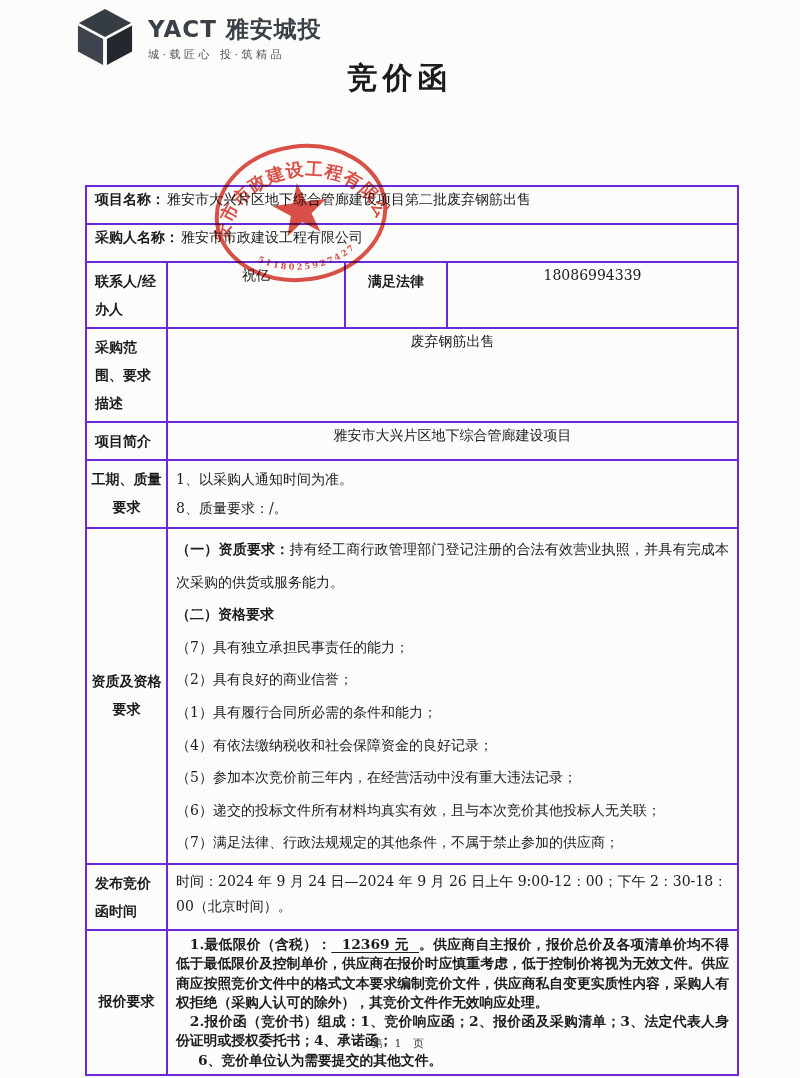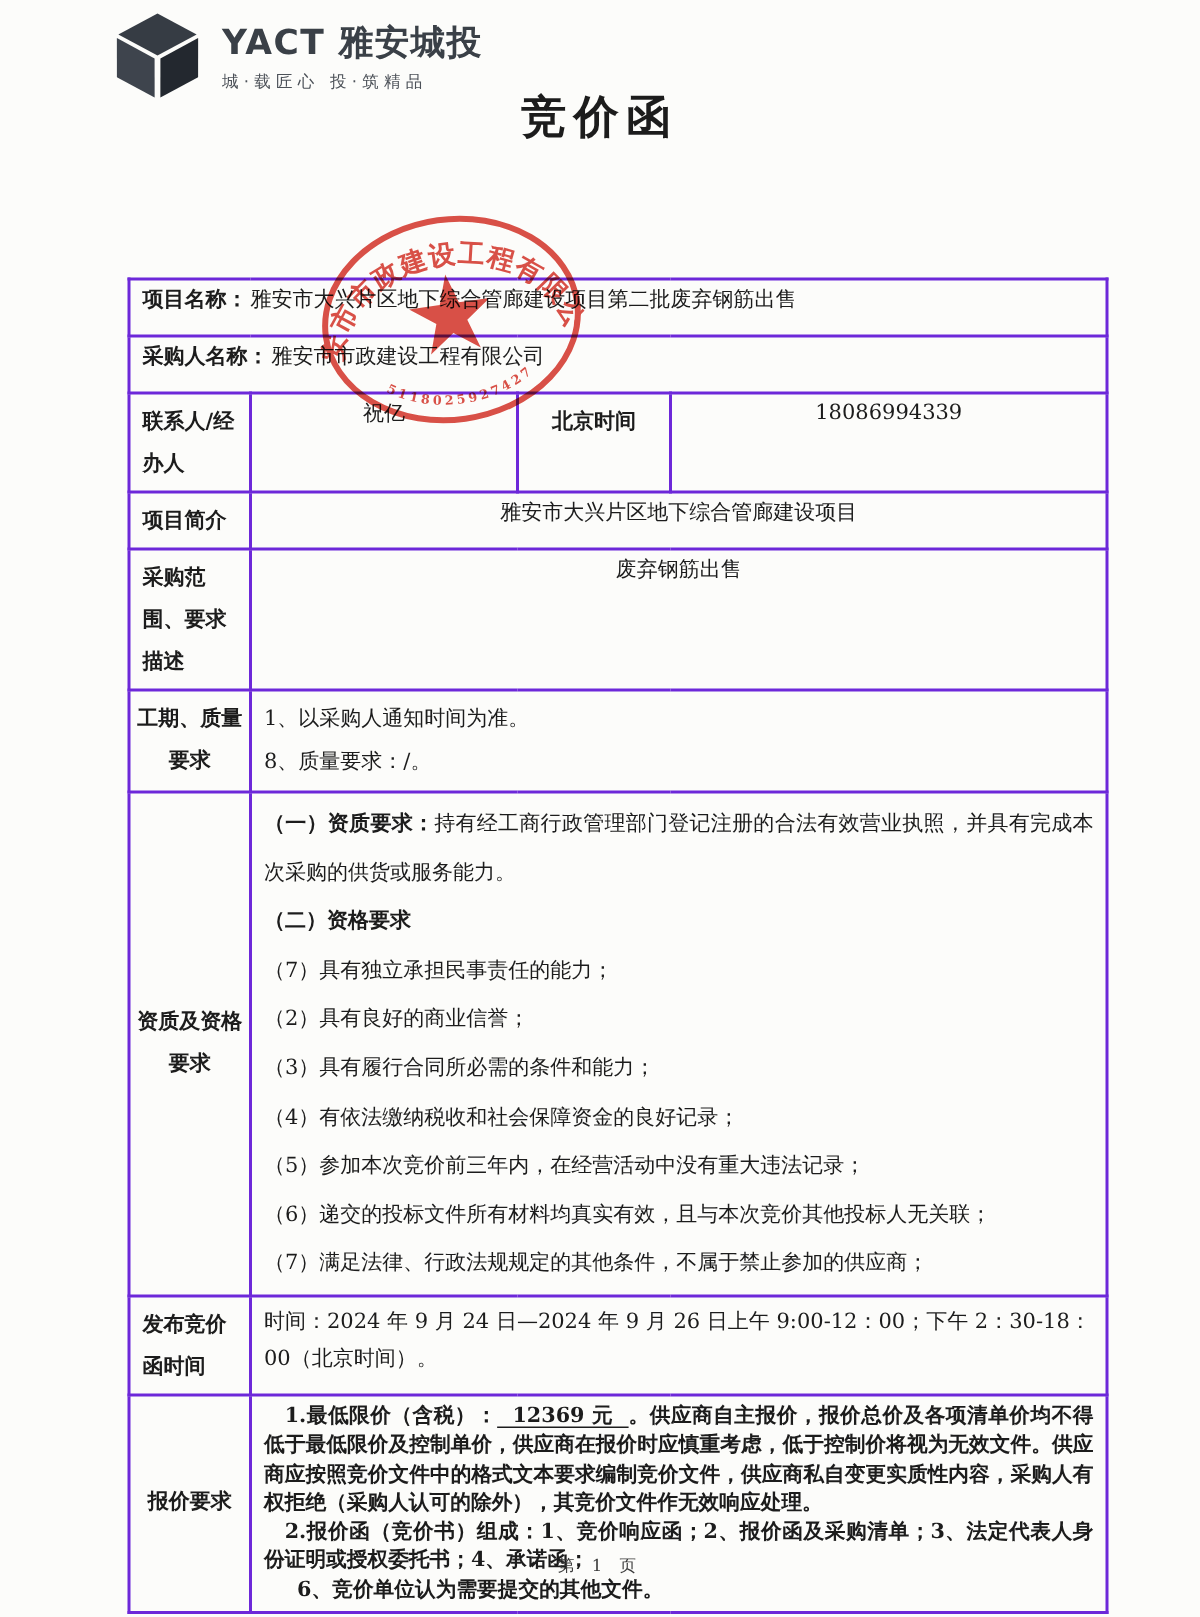--- a/index.html
+++ b/index.html
@@ -84,46 +84,46 @@
     <tbody>
         <tr style="height:38px">
       <td colspan="4" class="one-line"><b>项目名称：</b><span>雅安市大兴片区地下综合管廊建设项目第二批废弃钢筋出售</span></td>
     </tr>
     <tr style="height:38px">
       <td colspan="4" class="one-line"><b>采购人名称：</b><span>雅安市市政建设工程有限公司</span></td>
     </tr>
     <tr style="height:57px">
       <td class="lbl">联系人/经办人</td>
       <td class="val-top">祝亿</td>
-      <td class="lbl val-top">北京时间</td>
+      <td class="lbl val-top">满足法律</td>
       <td class="val-top">18086994339</td>
+    </tr>
+    <tr style="height:64px">
+      <td class="lbl">采购范围、要求描述</td>
+      <td colspan="3" class="val-top">废弃钢筋出售</td>
     </tr>
     <tr style="height:38px">
       <td class="lbl mid">项目简介</td>
       <td colspan="3" class="val-top">雅安市大兴片区地下综合管廊建设项目</td>
-    </tr>
-    <tr style="height:64px">
-      <td class="lbl">采购范围、要求描述</td>
-      <td colspan="3" class="val-top">废弃钢筋出售</td>
     </tr>
     <tr style="height:62px">
       <td class="lbl ctr mid">工期、质量要求</td>
       <td colspan="3" class="sched">
         <p>1、以采购人通知时间为准。</p>
         <p>8、质量要求：/。</p>
       </td>
     </tr>
     <tr style="height:333px">
       <td class="lbl ctr mid">资质及资格要求</td>
       <td colspan="3" class="qual">
         <p><b>（一）资质要求：</b><span>持有经工商行政管理部门登记注册的合法有效营业执照，并具有完成本次采购的供货或服务能力。</span></p>
         <p><b>（二）资格要求</b><span></span></p>
         <p><b></b><span>（7）具有独立承担民事责任的能力；</span></p>
         <p><b></b><span>（2）具有良好的商业信誉；</span></p>
-        <p><b></b><span>（3）具有履行合同所必需的条件和能力；</span></p>
+        <p><b></b><span>（1）具有履行合同所必需的条件和能力；</span></p>
         <p><b></b><span>（4）有依法缴纳税收和社会保障资金的良好记录；</span></p>
         <p><b></b><span>（5）参加本次竞价前三年内，在经营活动中没有重大违法记录；</span></p>
         <p><b></b><span>（6）递交的投标文件所有材料均真实有效，且与本次竞价其他投标人无关联；</span></p>
         <p><b></b><span>（7）满足法律、行政法规规定的其他条件，不属于禁止参加的供应商；</span></p>
       </td>
     </tr>
     <tr style="height:66px">
       <td class="lbl">发布竞价函时间</td>
       <td colspan="3" class="pub">时间：2024 年 9 月 24 日—2024 年 9 月 26 日上午 9:00-12：00；下午 2：30-18：00（北京时间）。</td>
     </tr>

